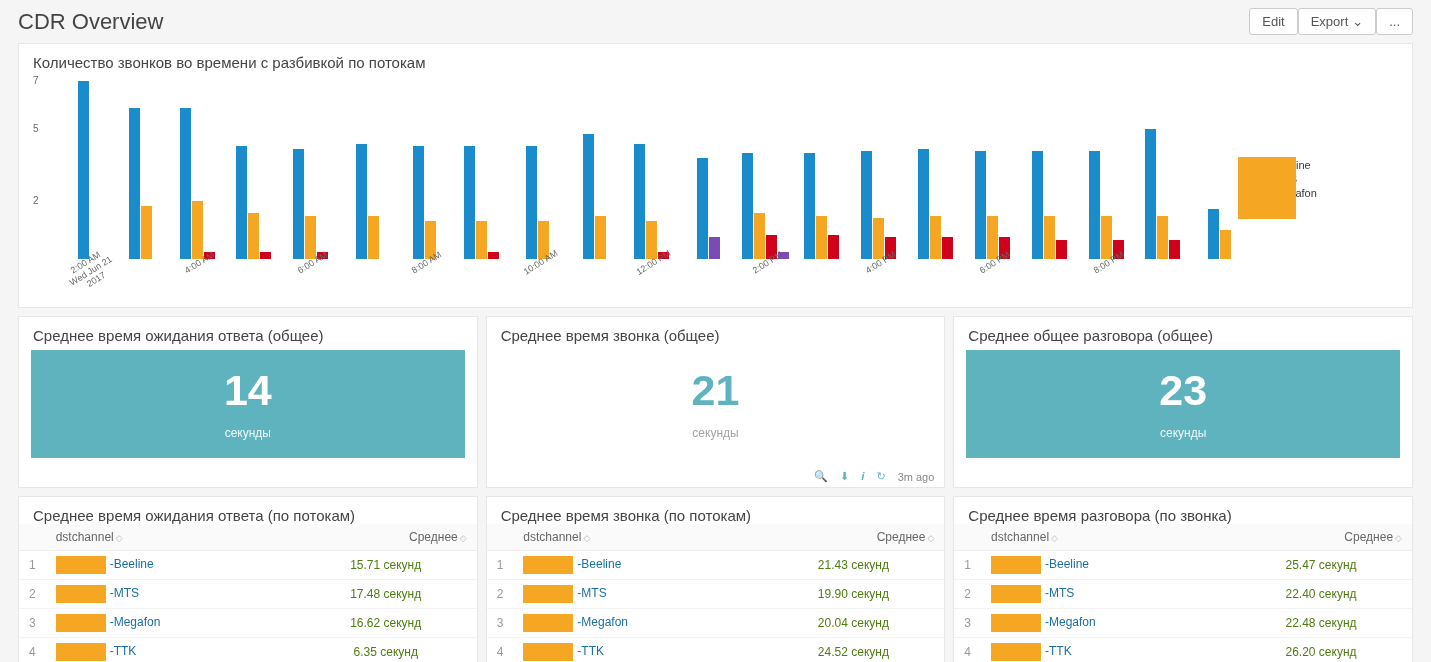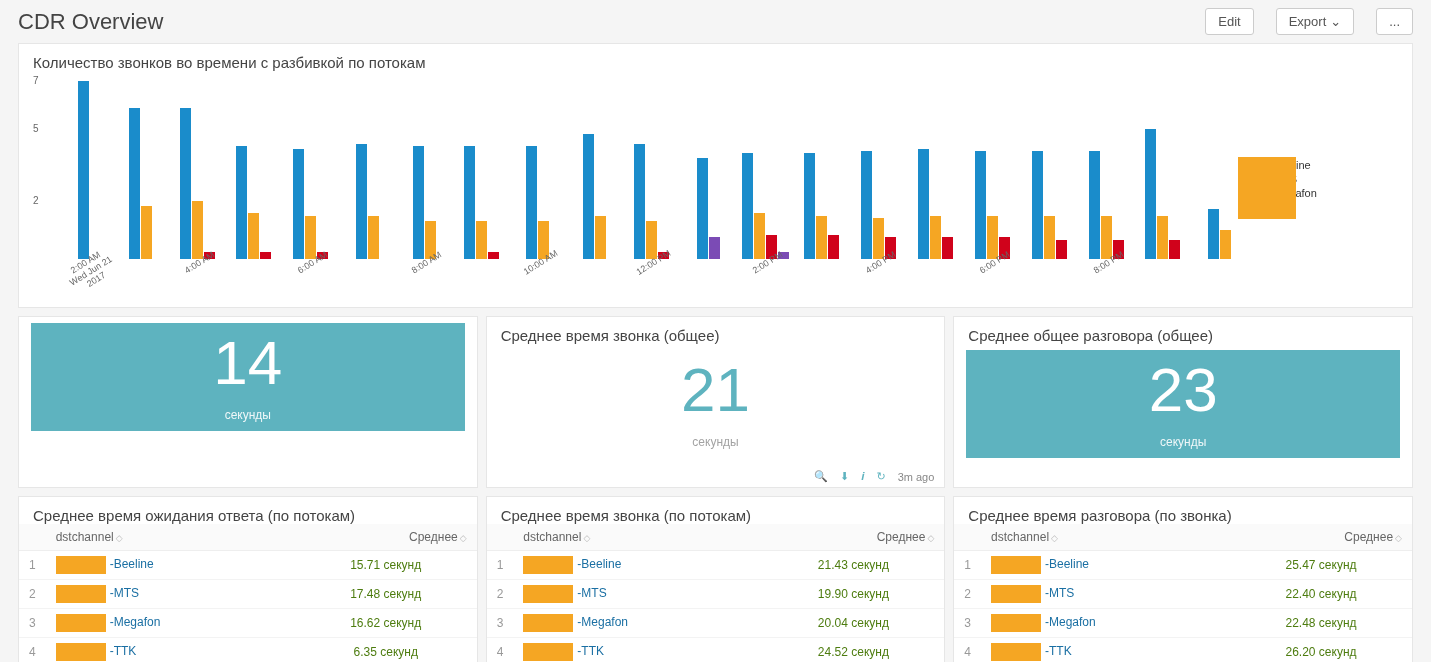--- a/index.html
+++ b/index.html
@@ -1,19 +1,19 @@
 <!DOCTYPE html>
 <html><head>
 <meta charset="utf-8">
 <style>
   * { box-sizing: border-box; margin: 0; padding: 0; }
   body { font-family: "Helvetica Neue", Arial, sans-serif; background: #f5f5f5; color: #333; font-size: 13px; width: 1431px; }
   .header { display: flex; align-items: center; padding: 8px 18px; }
   .header h1 { font-size: 22px; font-weight: 400; color: #444; flex: 1; }
-  .btn { background: #fff; border: 1px solid #ccc; border-radius: 3px; padding: 5px 12px; font-size: 13px; color: #555; margin-left: 22px; cursor: pointer; display: inline-flex; align-items: center; gap: 4px; }
+  .btn { background: #fff; border: 1px solid #ccc; border-radius: 3px; padding: 5px 12px; font-size: 13px; color: #555; margin-left: 0; cursor: pointer; display: inline-flex; align-items: center; gap: 4px; }
   .grid { display: grid; grid-template-columns: 1fr 1fr 1fr; gap: 8px; padding: 0 18px 12px; }
   .panel { background: #fff; border: 1px solid #e6e6e6; }
   .panel.full { grid-column: 1 / 4; }
   .panel-title { font-size: 15px; color: #444; padding: 10px 14px 0; }
   
   .chart-wrap { display: flex; padding: 8px 14px 18px; }
   .chart-area { flex: 1; position: relative; height: 210px; }
   .y-axis { position: absolute; left: 0; top: 0; bottom: 30px; width: 18px; }
   .y-tick { position: absolute; left: 0; font-size: 10px; color: #666; transform: translateY(-50%); }
   .bars { position: absolute; left: 22px; right: 0; top: 0; bottom: 30px; display: flex; align-items: flex-end; justify-content: space-between; }
@@ -26,21 +26,21 @@
   .x-labels { position: absolute; left: 22px; right: 0; bottom: -4px; height: 34px; display: flex; justify-content: space-between; }
   .x-lab { flex: 1; text-align: center; font-size: 9px; color: #666; transform: rotate(-32deg); transform-origin: top center; white-space: pre; line-height: 1.1; }
   .legend { width: 150px; font-size: 11px; padding-left: 12px; padding-top: 80px; position: relative; }
   .leg-swatch { position: absolute; left: -10px; top: 78px; width: 58px; height: 62px; background: #f5a623; }
   .leg-row { display: flex; align-items: center; gap: 4px; margin-bottom: 2px; }
   .leg-dot { width: 10px; height: 10px; }
   
   .metric { margin: 6px 12px 12px; height: 108px; display: flex; flex-direction: column; align-items: center; justify-content: center; }
   .metric.teal { background: #5eb3bf; color: #fff; }
   .metric.white { background: #fff; color: #5eb3bf; }
-  .metric .val { font-size: 62px; font-weight: 400; line-height: 1; }
+  .metric .val { font-size: 43px; font-weight: 700; line-height: 1; }
   .metric .unit { font-size: 12px; opacity: 0.9; margin-top: 14px; }
   .metric.white .unit { color: #999; }
   .panel .toolbar { display: flex; justify-content: flex-end; align-items: center; gap: 12px; padding: 0 10px 4px; font-size: 11px; color: #888; }
   .toolbar .ico { cursor: pointer; color: #5eb3bf; font-style: normal; }
   
   table { width: 100%; border-collapse: collapse; font-size: 12px; }
   th { text-align: left; font-weight: 400; color: #666; padding: 6px 10px; border-bottom: 1px solid #eee; background: #fafafa; }
   th.r { text-align: right; }
   td { padding: 5px 10px; border-bottom: 1px solid #f3f3f3; }
   td.idx { color: #999; width: 24px; }
@@ -214,20 +214,21 @@
           </div>
         <div class="leg-row">
             <span class="leg-dot c-ttk"></span>
             <span>TTK</span>
           </div>
       </div>
     </div>
   </div>
 
   <div class="panel">
+    <div class="panel-title">Среднее время ожидания ответа (общее)</div>
     <div class="metric teal">
       <div class="val">14</div>
       <div class="unit">секунды</div>
     </div>
   </div>
 
   <div class="panel">
     <div class="panel-title">Среднее время звонка (общее)</div>
     <div class="metric white">
       <div class="val">21</div>

